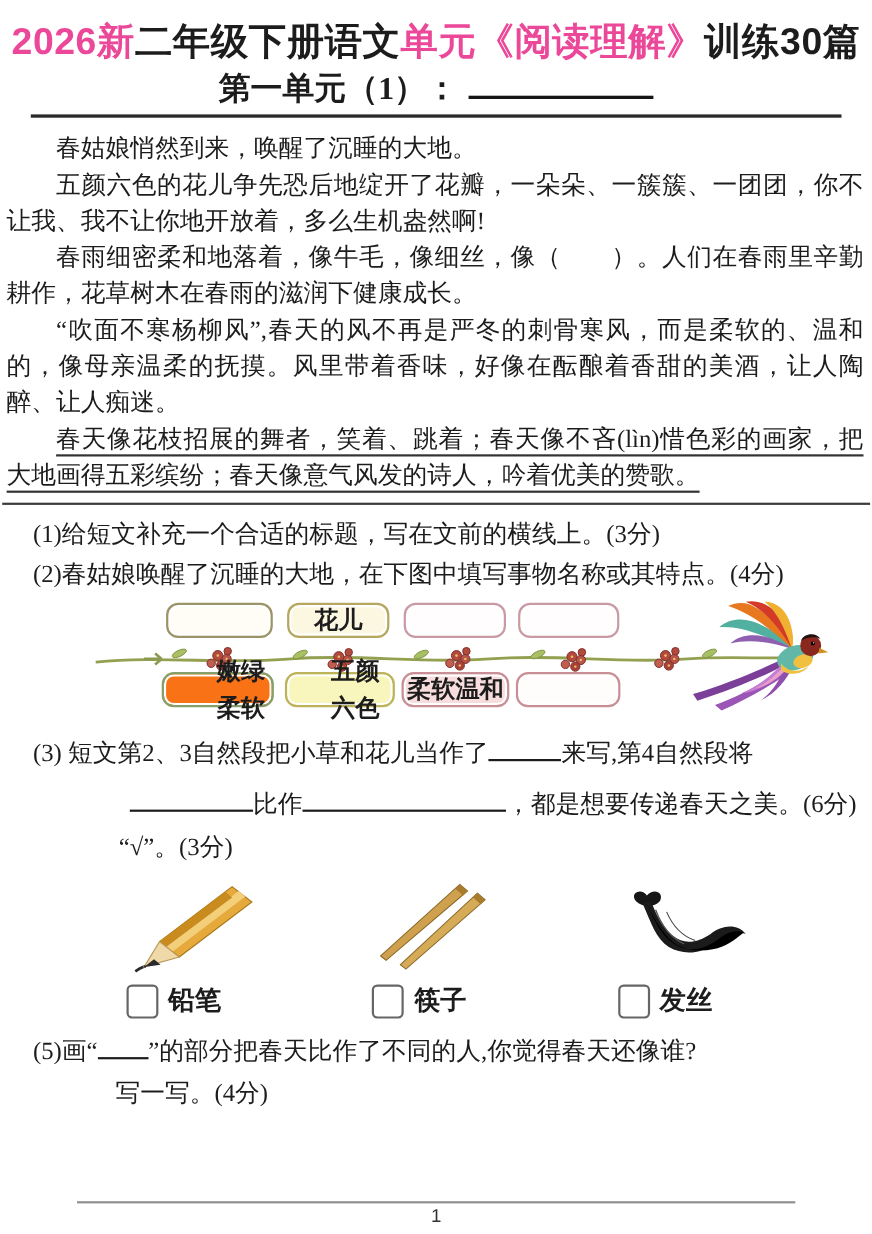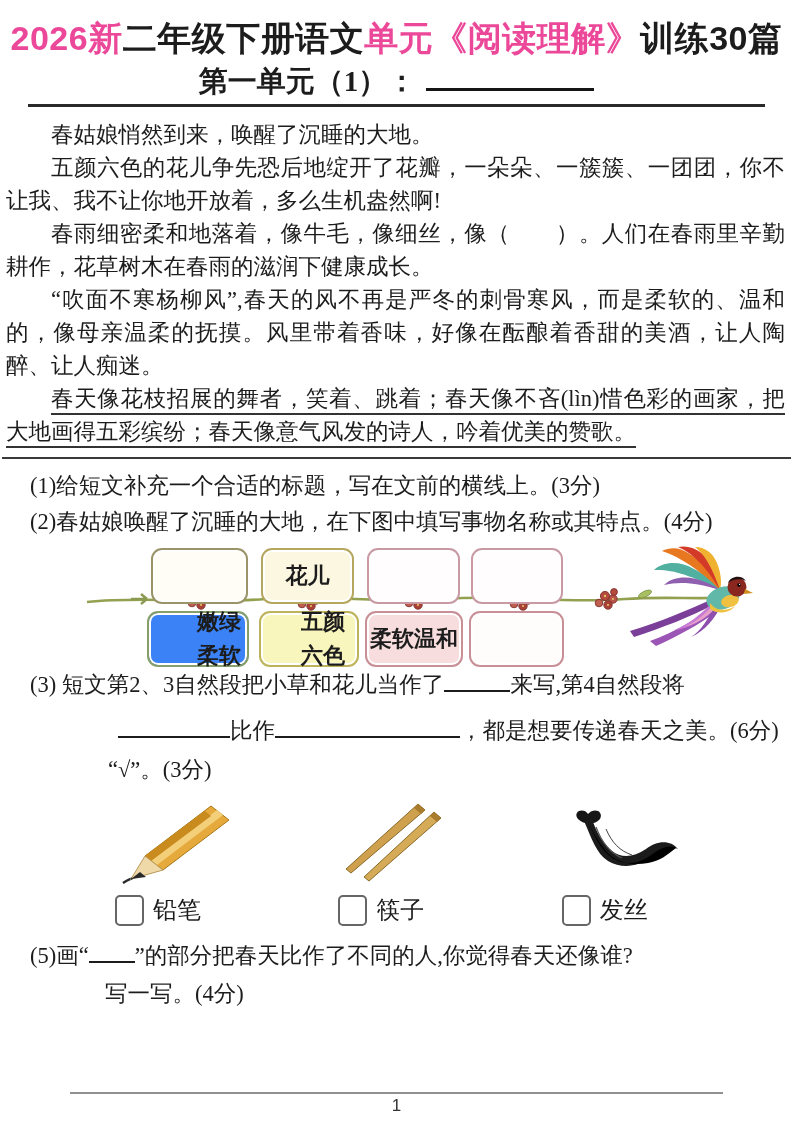--- a/index.html
+++ b/index.html
@@ -48,39 +48,39 @@
   .w185 { width:185px; }
   .w46  { width:46px; }
   .q3 .cont { margin-left:88px; line-height:40px; margin-top:6px; }
   .q3 { line-height:40px; margin-top:6px; }
   .q4 .cont { margin-left:78px; }
   .q5 { margin-top:10px; line-height:38px; }
   .q5 .cont { margin-left:75px; }
   
   .diagram { position:relative; height:114px; margin-top:6px; }
   .dbox {
-    position:absolute; height:56px; border-radius:11px; border:2px solid #999;
+    position:absolute; height:32px; border-radius:11px; border:2px solid #999;
     box-shadow:inset 0 0 0 2px #fff;
     display:flex; align-items:center; justify-content:center;
     font-size:22px; font-weight:bold;
   }
   .rowtop { top:3px; } .rowbot { top:66px; }
   .t1 { left:121px; width:97px; border-color:#9a9468; background:#fffdf6; }
   .t2 { left:231px; width:93px; border-color:#b5a75f; background:#fcf7e0; }
   .t3 { left:337px; width:93px; border-color:#c99aa4; background:#fffdfd; }
   .t4 { left:441px; width:92px; border-color:#c99aa4; background:#fffdfd; }
-  .b1 { left:117px; width:102px; border-color:#87a06b; background:#3b82f6;padding-left:48px; }
+  .b1 { left:117px; width:102px; border-color:#87a06b; background:#f97316;padding-left:48px; }
   .b2 { left:229px; width:100px; border-color:#bdb35a; background:#f9f6bd;padding-left:40px; }
   .b3 { left:335px; width:98px;  border-color:#c98f96; background:#f7dddd; }
   .b4 { left:439px; width:95px;  border-color:#c98f96; background:#fffcfc; }
   .vine { position:absolute; left:55px; top:41px; }
   .bird { position:absolute; left:590px; top:0px; }
   
   .options { display:flex; padding-left:85px; margin-top:10px; }
-  .option { width:235px; }
+  .option { width:235px;font-weight:bold; }
   .option .art { height:88px; display:flex; align-items:flex-end; }
   .option .pick { display:flex; align-items:center; margin-top:8px; }
   .checkbox {
     width:29px; height:31px; border:2px solid #666; border-radius:5px;
     background:#fff; margin-right:9px;
   }
   .option .lbl { font-size:24px; }
   
   .footer-rule {
     position:absolute; left:70px; right:70px; top:1092px;

